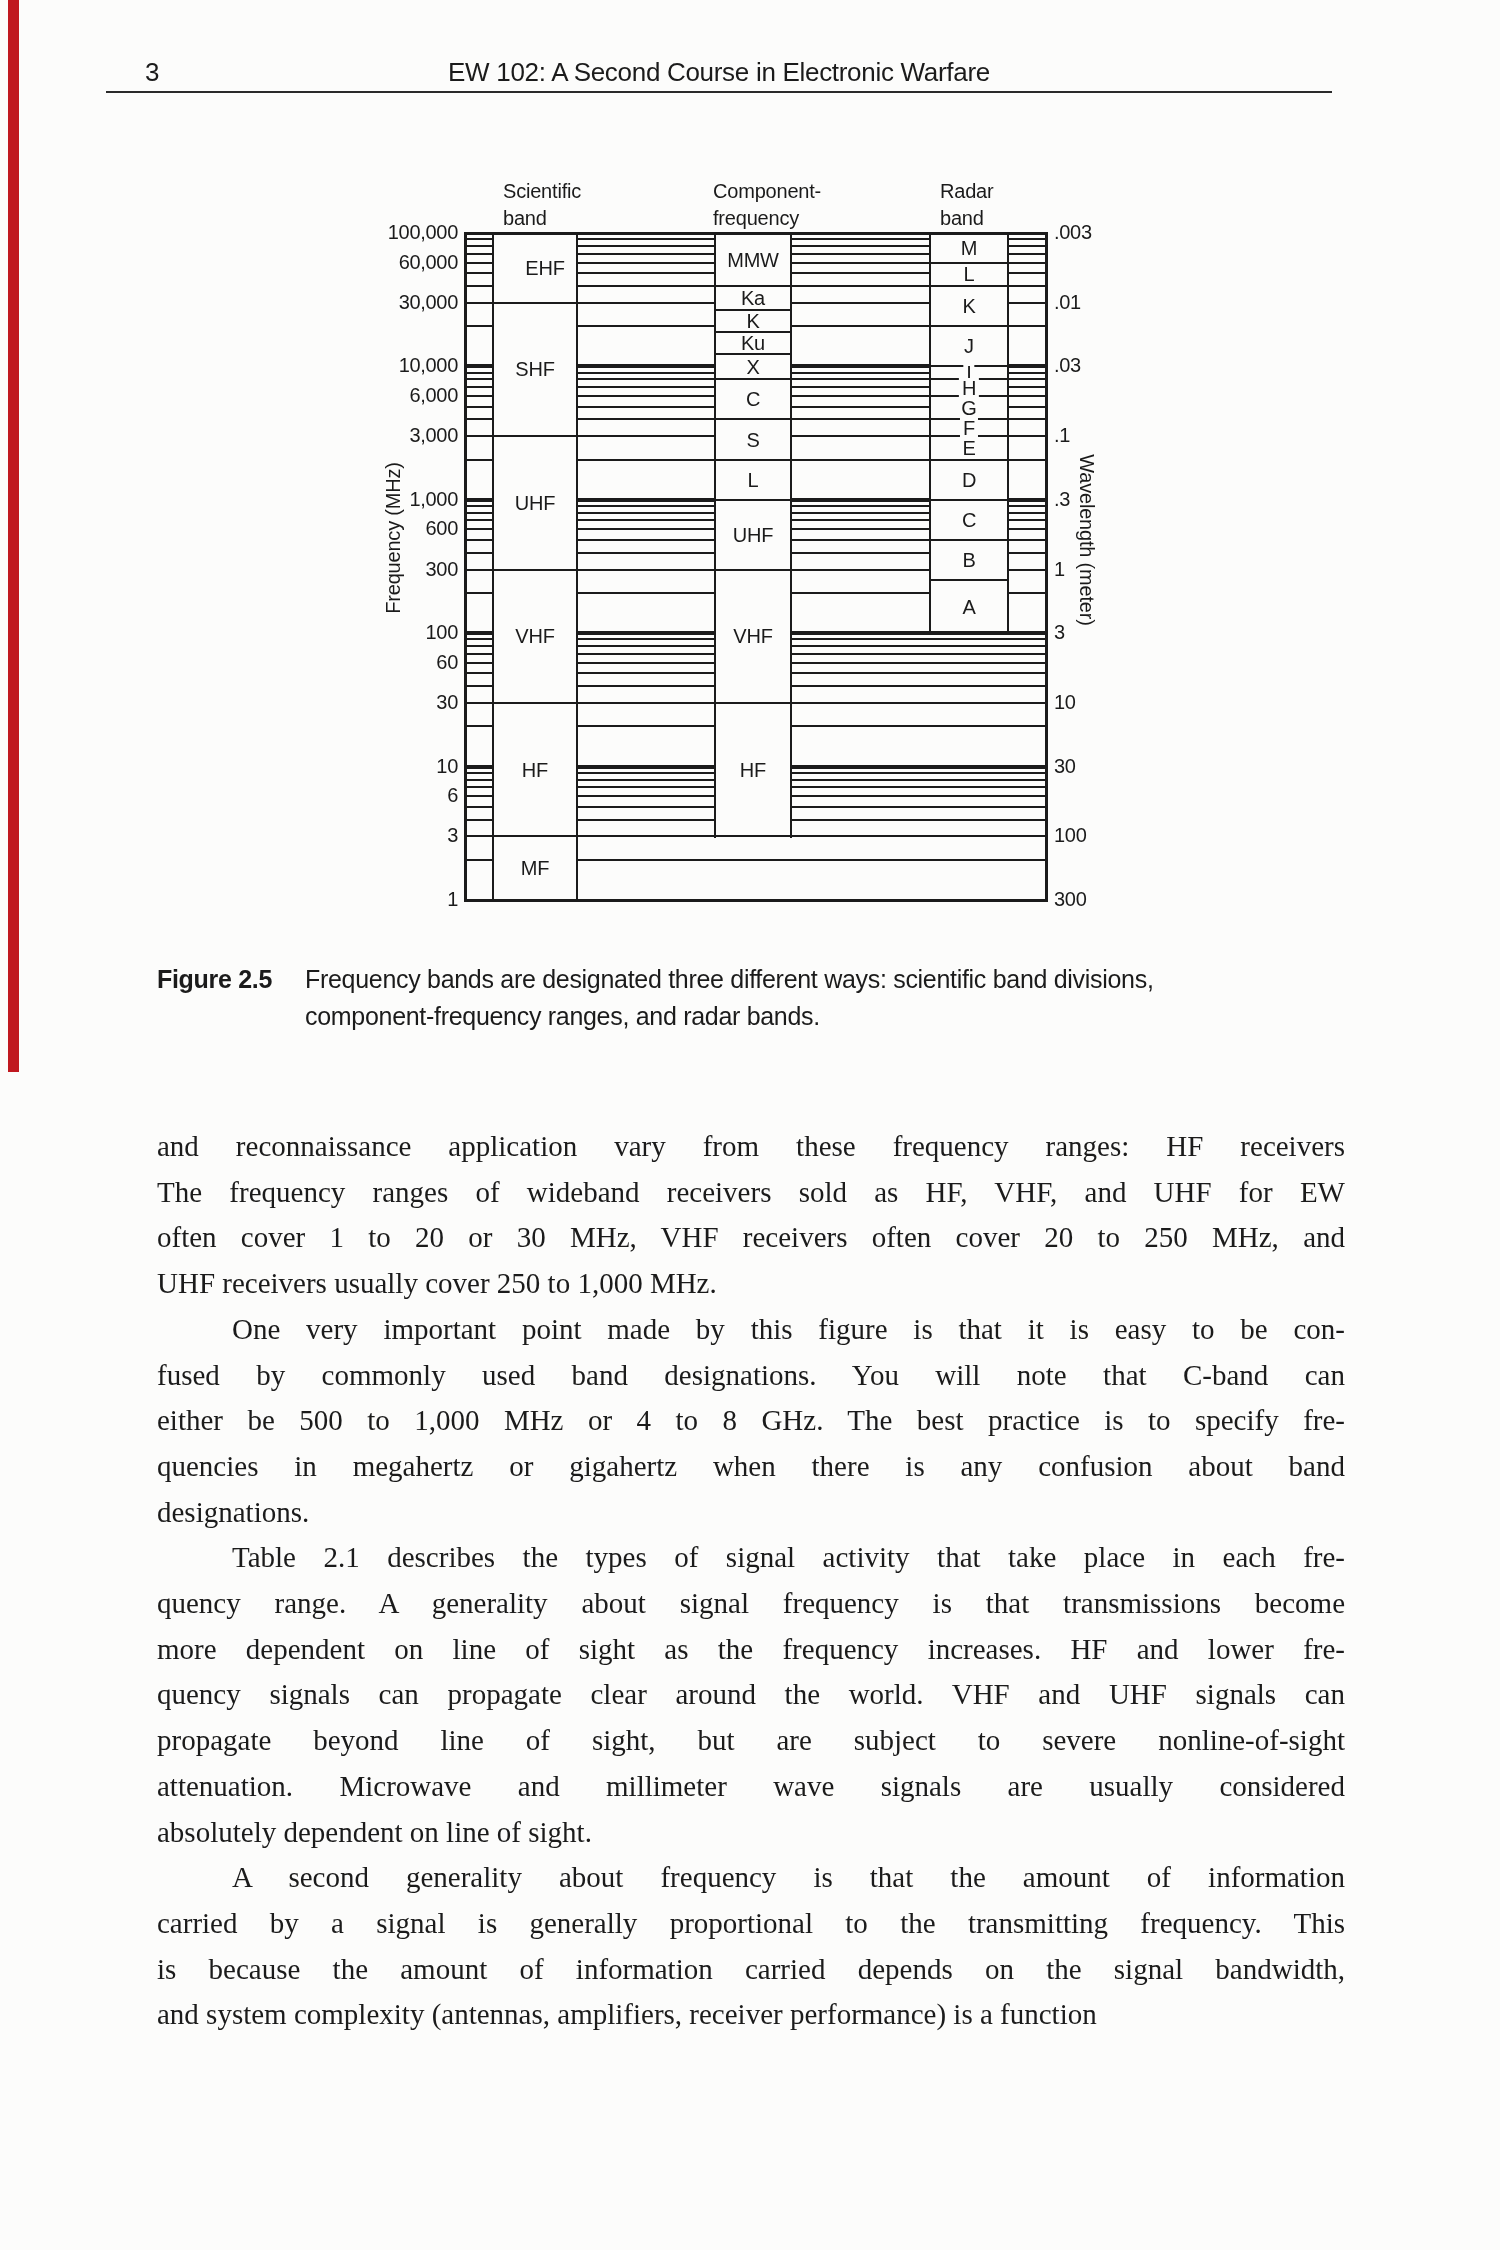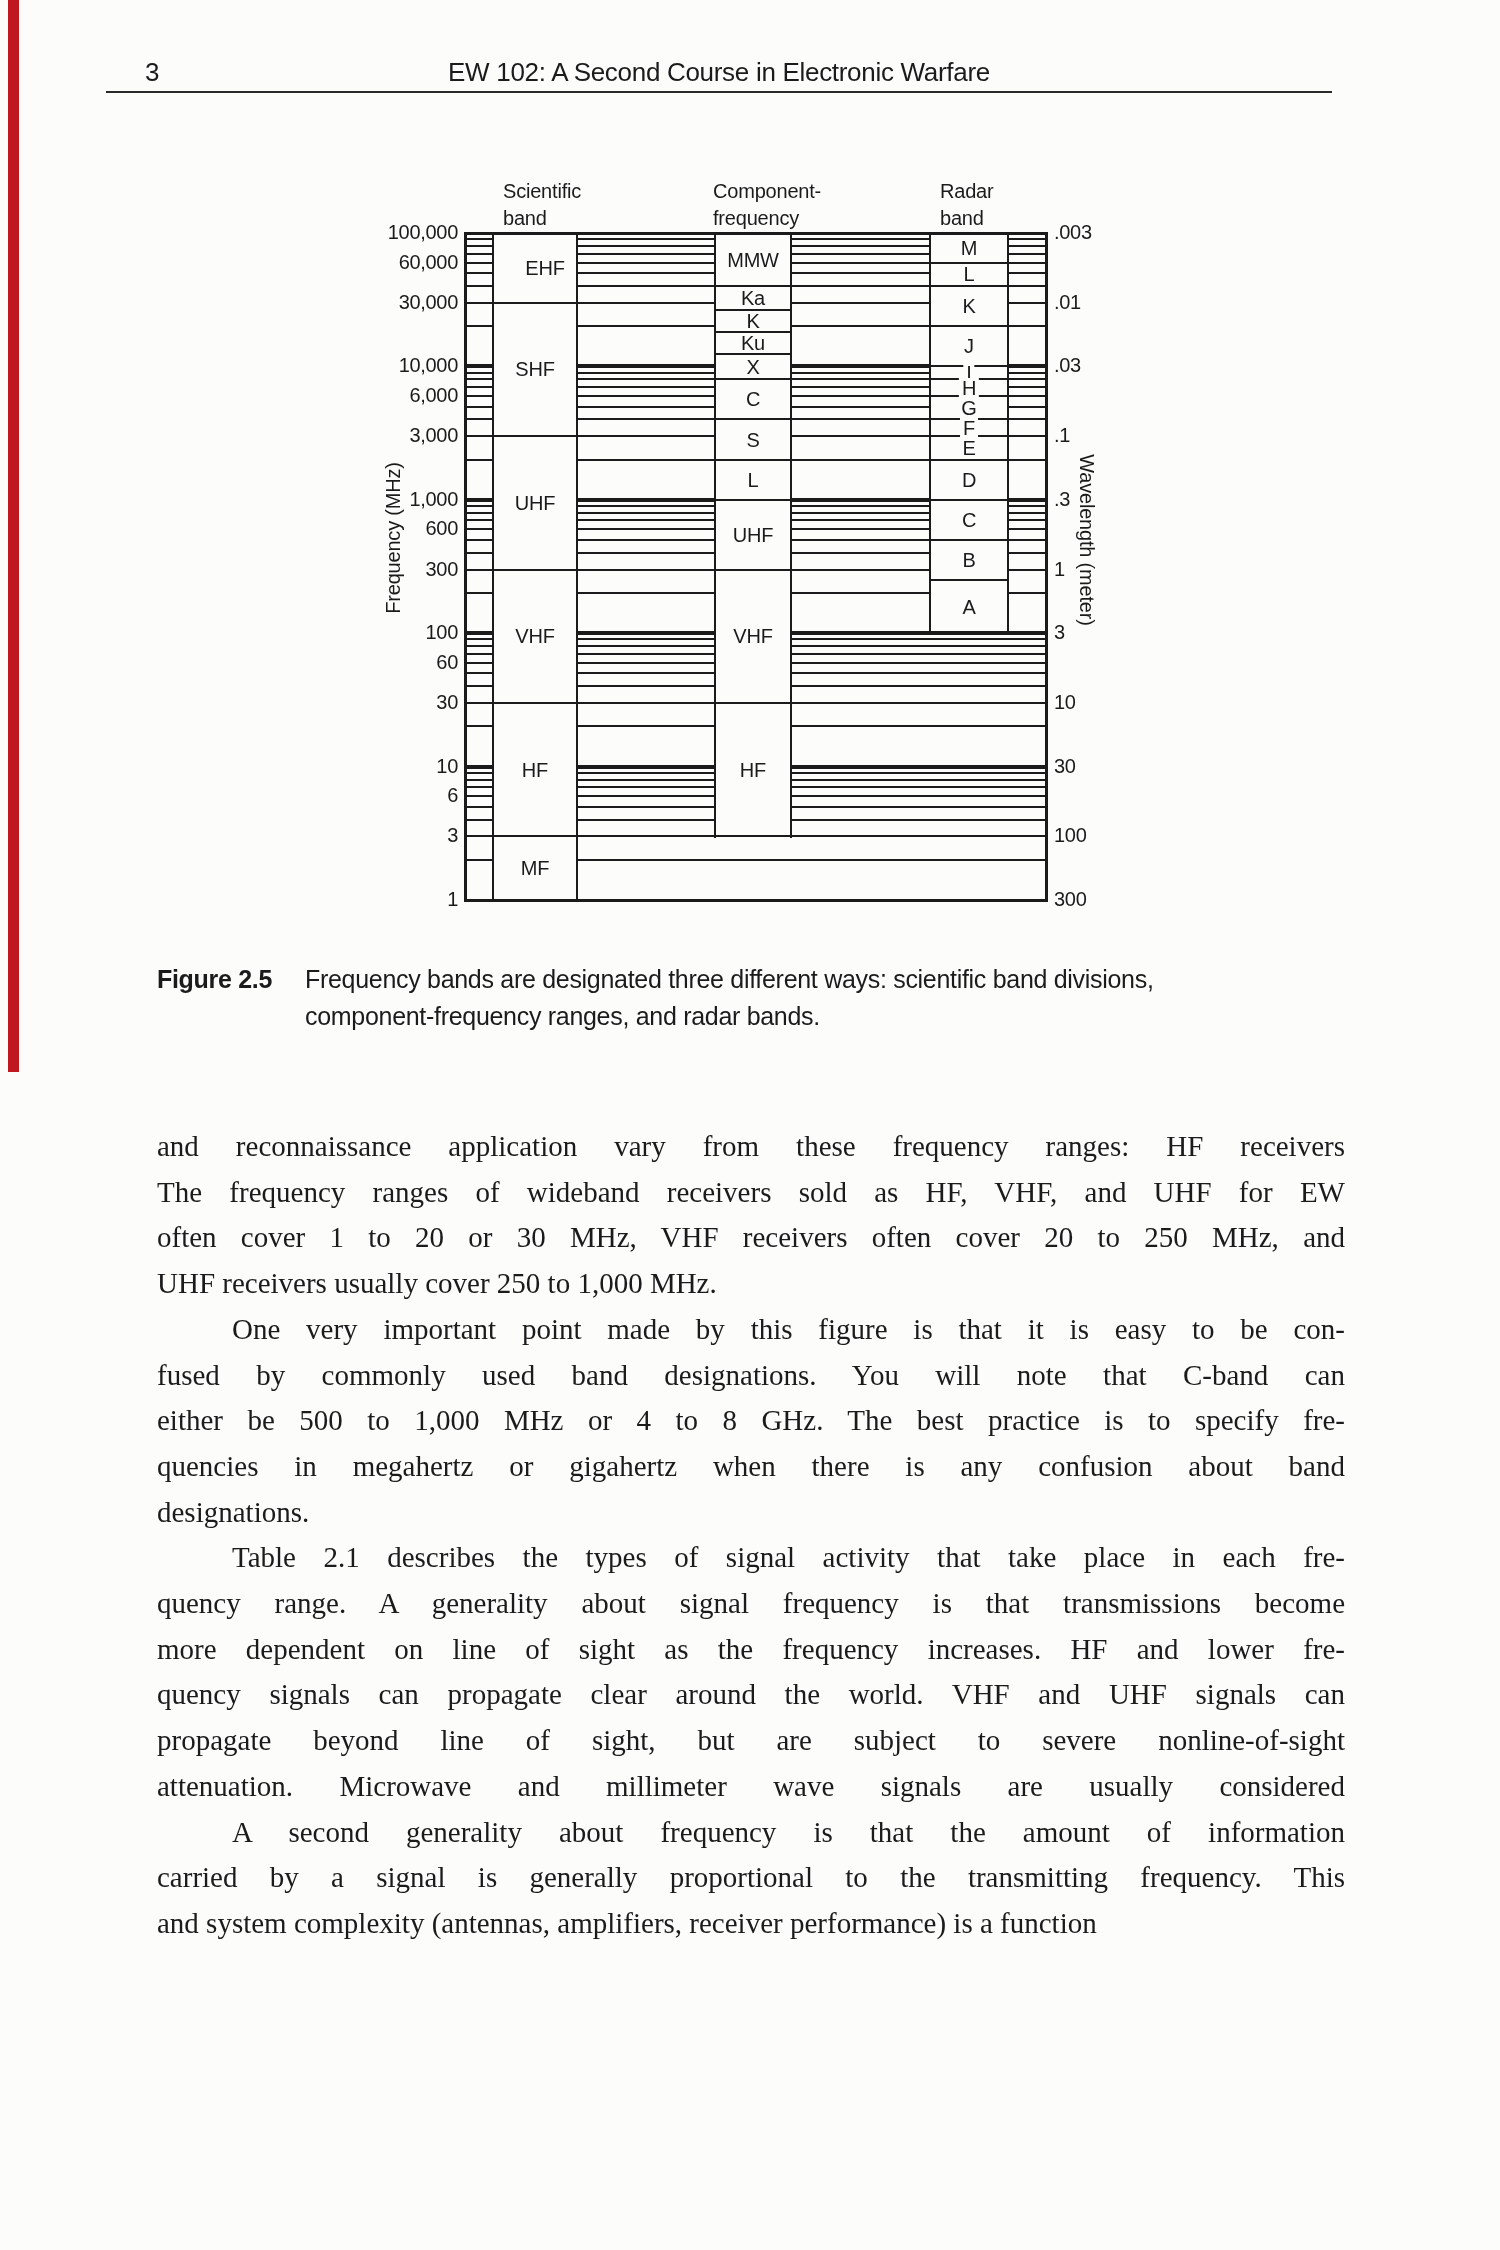--- a/index.html
+++ b/index.html
@@ -322,16 +322,18 @@
     <div class="bl">fused by commonly used band designations. You will note that C-band can</div>
     <div class="bl">either be 500 to 1,000 MHz or 4 to 8 GHz. The best practice is to specify fre-</div>
     <div class="bl">quencies in megahertz or gigahertz when there is any confusion about band</div>
     <div class="bl last">designations.</div>
     <div class="bl first-indent">Table 2.1 describes the types of signal activity that take place in each fre-</div>
     <div class="bl">quency range. A generality about signal frequency is that transmissions become</div>
     <div class="bl">more dependent on line of sight as the frequency increases. HF and lower fre-</div>
     <div class="bl">quency signals can propagate clear around the world. VHF and UHF signals can</div>
     <div class="bl">propagate beyond line of sight, but are subject to severe nonline-of-sight</div>
     <div class="bl">attenuation. Microwave and millimeter wave signals are usually considered</div>
+    <div class="bl last">absolutely dependent on line of sight.</div>
     <div class="bl first-indent">A second generality about frequency is that the amount of information</div>
     <div class="bl">carried by a signal is generally proportional to the transmitting frequency. This</div>
+    <div class="bl">is because the amount of information carried depends on the signal bandwidth,</div>
     <div class="bl last">and system complexity (antennas, amplifiers, receiver performance) is a function</div>
   </div>
 
 </body></html>

